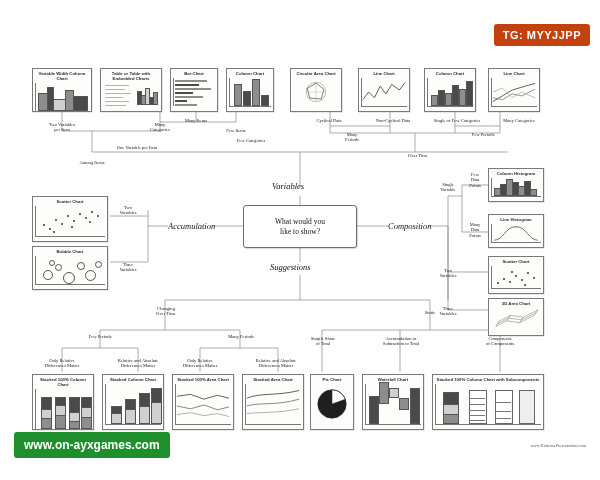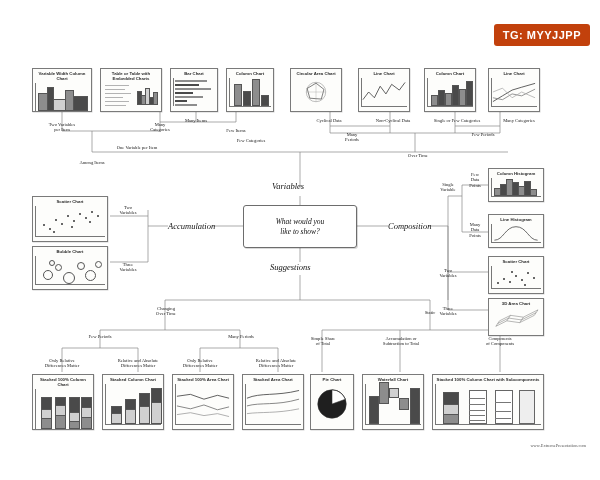--- a/index.html
+++ b/index.html
@@ -102,37 +102,37 @@
     border:1px solid #6d6d6d;
     border-radius:3px;
     box-shadow:1px 1px 0 rgba(0,0,0,.15);
     display:flex;align-items:center;justify-content:center;
     text-align:center;
     font-size:7.5px;
     line-height:10px;
     color:#111;
     padding:3px;
     box-sizing:border-box;
-    font-style:italic;
   }
 
   
   .lines{position:absolute;inset:0;width:100%;height:100%;pointer-events:none;}
   .credit{
     position:absolute;right:14px;bottom:32px;
     font-size:4.4px;color:#555;
     font-family:"Liberation Serif", serif;
   }
 </style>
 </head>
 <body>
 
 <div class="page">
 
   <div class="tg-badge">TG: MYYJJPP</div>
+  <div class="site-badge">www.on-ayxgames.com</div>
 
 
   <svg class="lines" viewBox="0 0 600 480" preserveAspectRatio="none">
     <g stroke="#888" stroke-width="0.7" fill="none">
 
       <line x1="243" y1="226" x2="212" y2="226"></line>
       <line x1="357" y1="226" x2="388" y2="226"></line>
       <line x1="300" y1="205" x2="300" y2="196"></line>
       <line x1="300" y1="248" x2="300" y2="262"></line>
 

